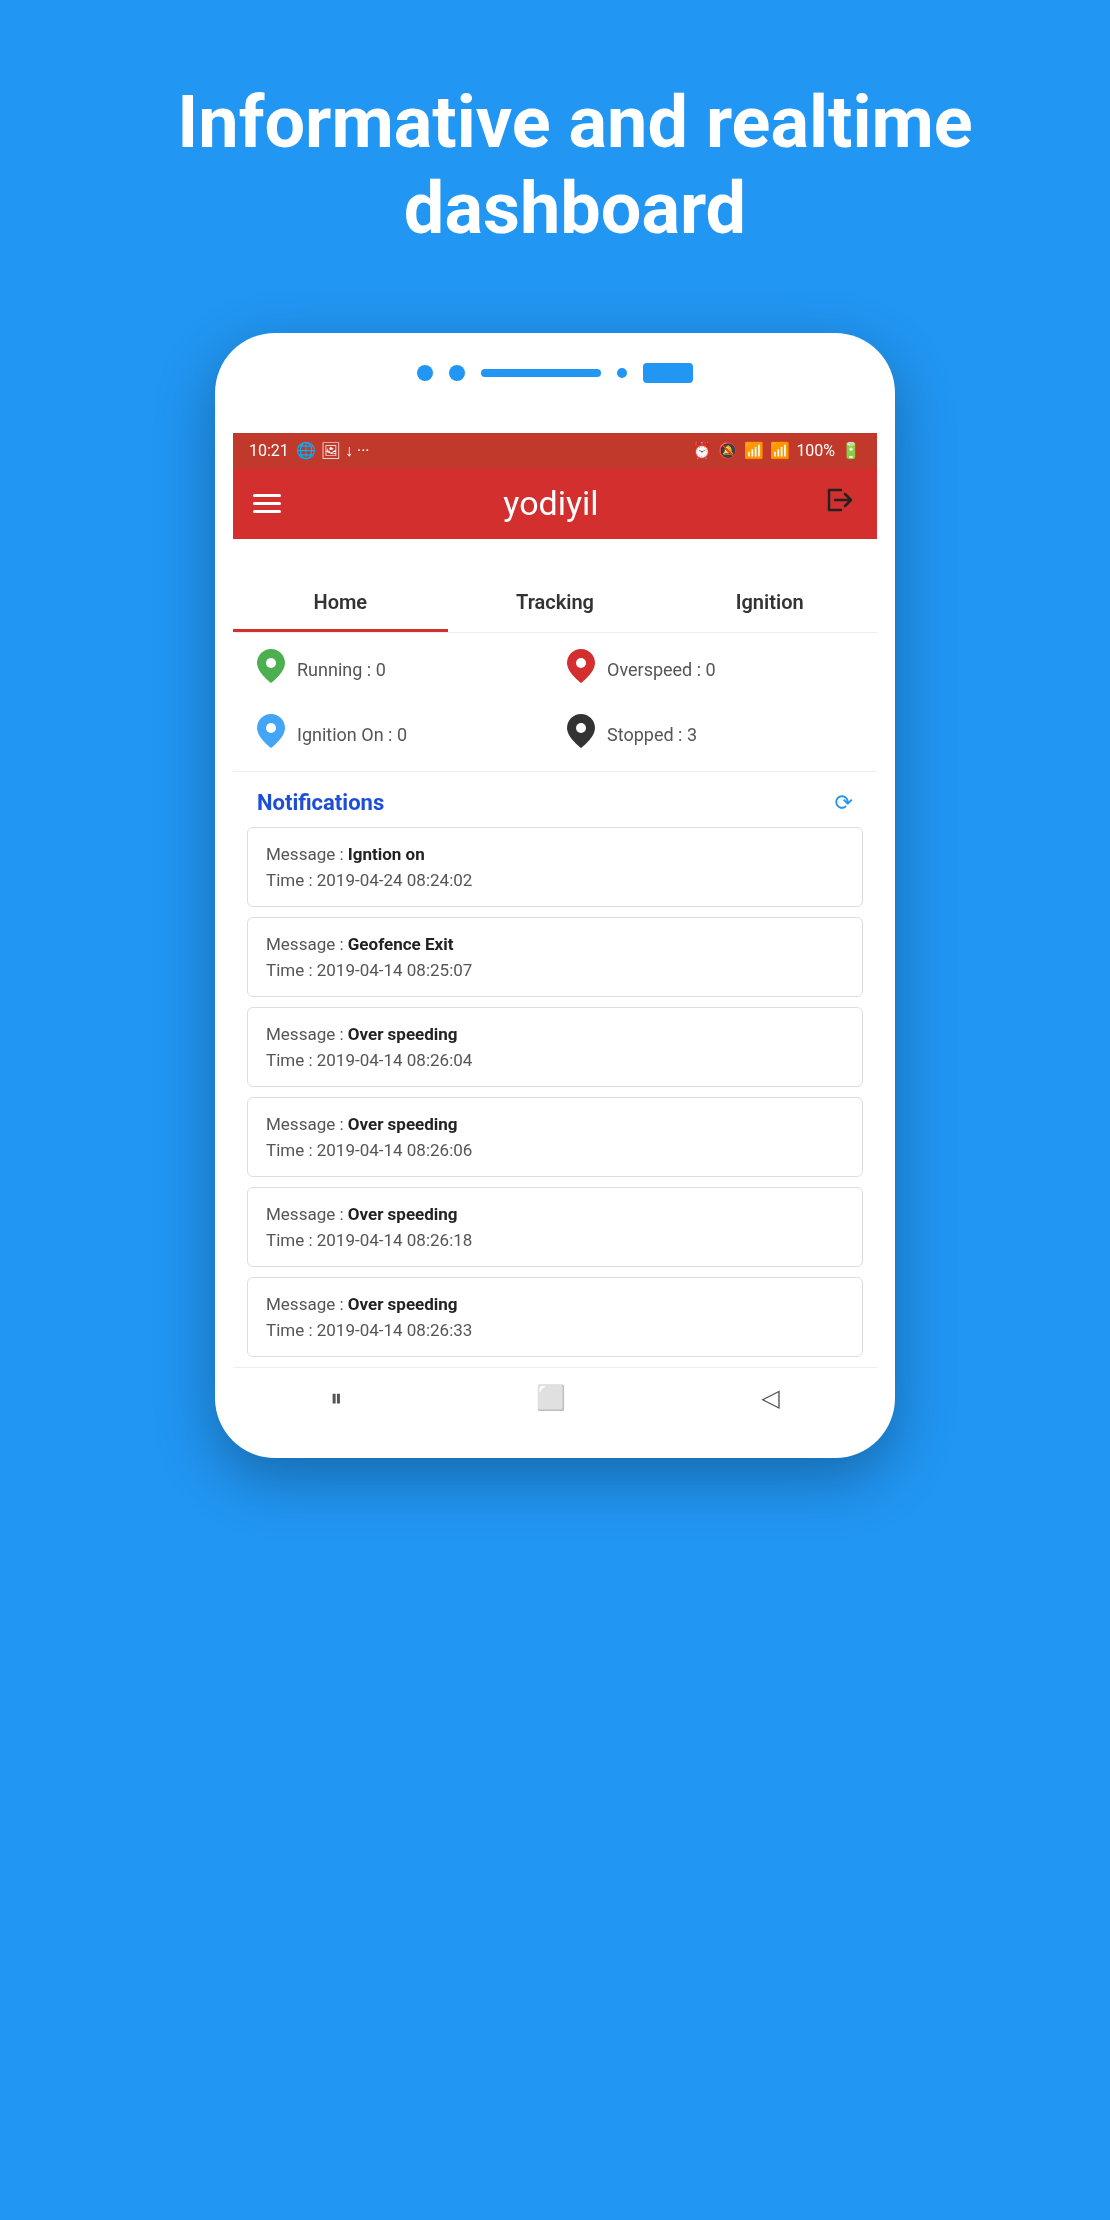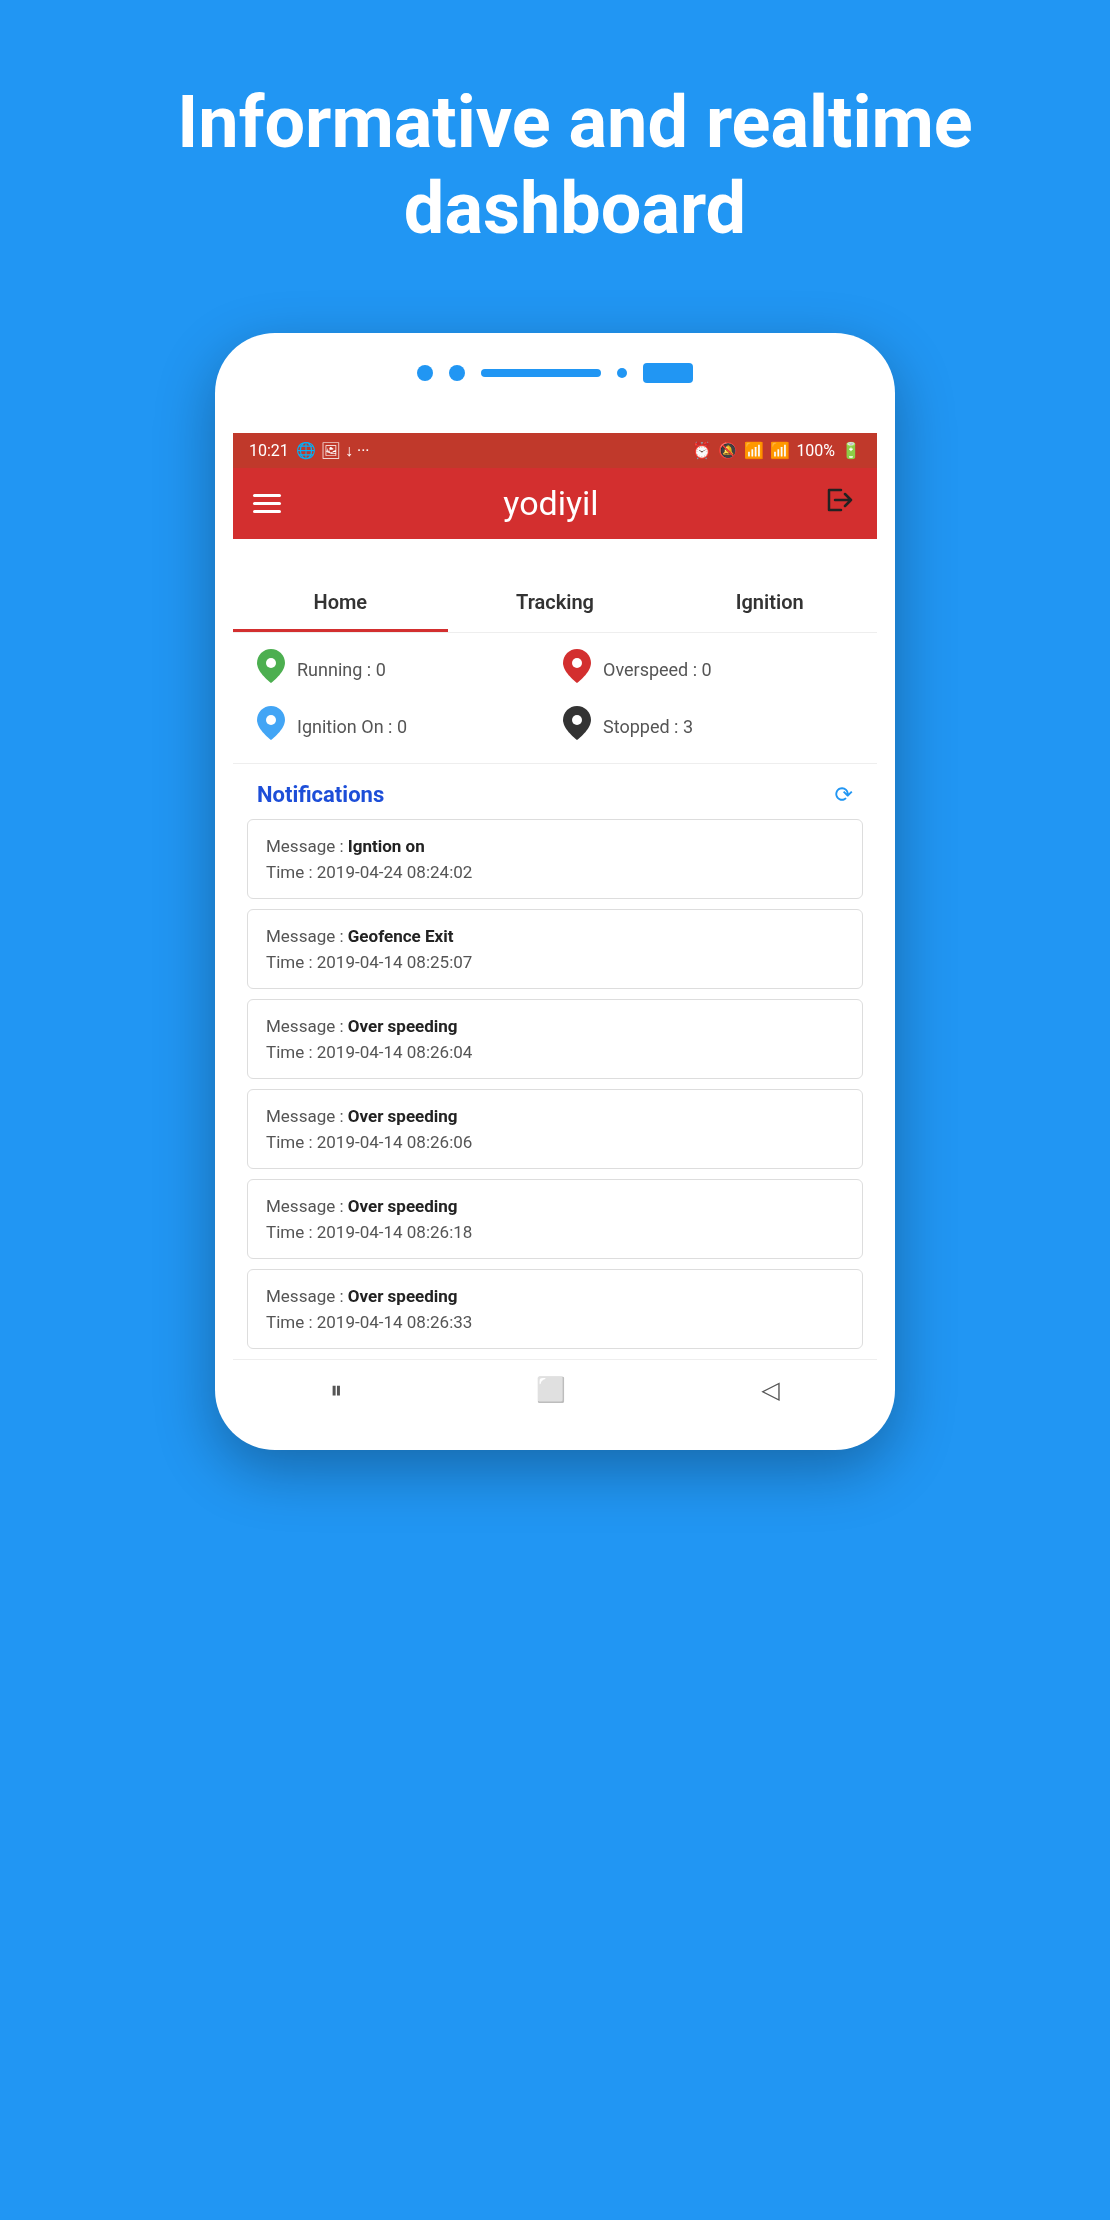--- a/index.html
+++ b/index.html
@@ -162,21 +162,21 @@
       height: 3px;
       background: #d32f2f;
     }
 
     
     .stats-section {
       background: white;
       padding: 16px 24px;
       display: grid;
       grid-template-columns: 1fr 1fr;
-      gap: 16px;
+      gap: 24px;
       border-bottom: 1px solid #eee;
     }
 
     .stat-item {
       display: flex;
       align-items: center;
       gap: 12px;
     }
 
     .stat-icon {

